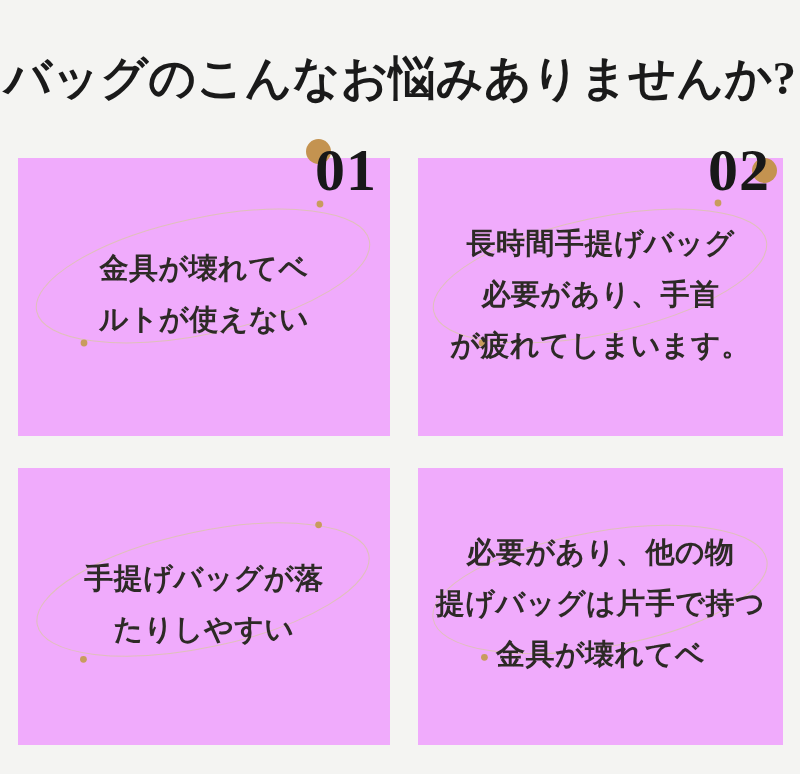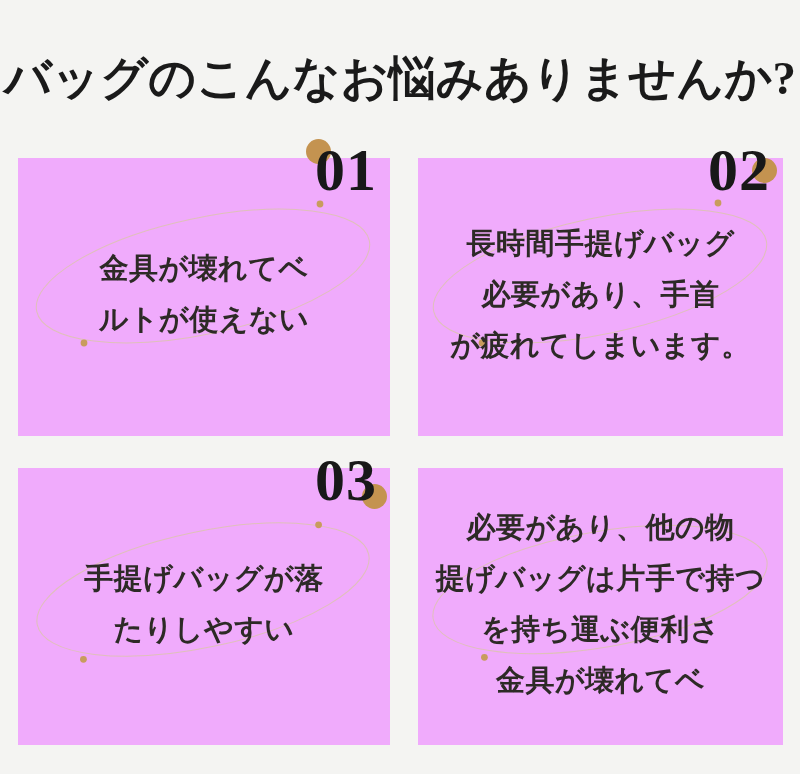--- a/index.html
+++ b/index.html
@@ -107,37 +107,32 @@
         <div>が疲れてしまいます。</div>
       </div>
     </section>
 
     <section class="panel p3">
       <svg class="orbit" viewBox="0 0 372 278" aria-hidden="true">
         <ellipse cx="185" cy="122" rx="170" ry="58" transform="rotate(-12 185 122)" fill="none" stroke="#d9c7a4" stroke-width="1" opacity="0.75"></ellipse>
         <circle cx="301" cy="57" r="3.4" fill="#c89c5d"></circle>
         <circle cx="65" cy="192" r="3.4" fill="#c89c5d"></circle>
       </svg>
-      <div class="num">
-        <span class="circle"></span>
-        <span class="digits">03</span>
-      </div>
       <div class="text">
         <div>手提げバッグが落</div>
         <div>たりしやすい</div>
       </div>
     </section>
 
     <section class="panel p4">
       <svg class="orbit" viewBox="0 0 365 278" aria-hidden="true">
         <ellipse cx="182" cy="122" rx="170" ry="58" transform="rotate(-10 182 122)" fill="none" stroke="#d9c7a4" stroke-width="1" opacity="0.75"></ellipse>
         <circle cx="66" cy="190" r="3.4" fill="#c89c5d"></circle>
       </svg>
       <div class="text">
         <div>必要があり、他の物</div>
         <div>提げバッグは片手で持つ</div>
-        <div>を持ち運ぶ便利さ</div>
         <div>金具が壊れてベ</div>
       </div>
     </section>
 
   </div>
 </div>
 
 </body></html>

